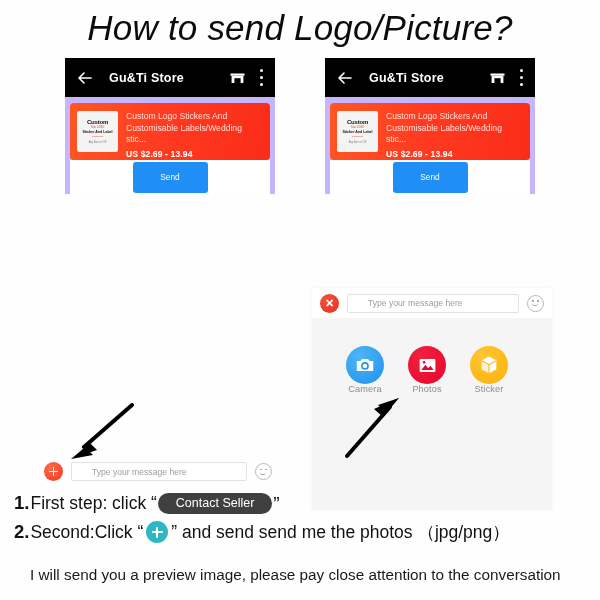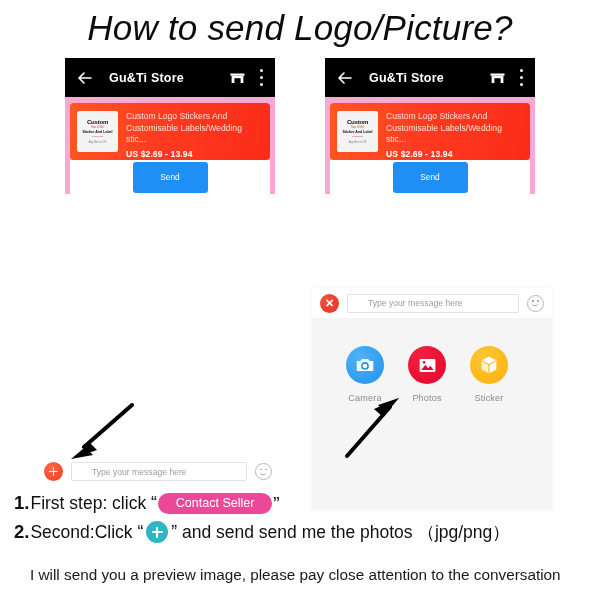--- a/index.html
+++ b/index.html
@@ -39,21 +39,21 @@
   .store-title{
     color:#fff;font-size:12.5px;font-weight:700;margin-left:14px;
     letter-spacing:.2px;white-space:nowrap;
   }
   .head-spacer{flex:1 1 auto;}
   .shop-ico{width:17px;height:17px;margin-right:13px;}
   .dots-ico{width:4px;height:17px;display:flex;flex-direction:column;
     justify-content:space-between;align-items:center;margin-right:2px;}
   .dots-ico i{display:block;width:3px;height:3px;background:#fff;border-radius:50%;}
 
-  .phone-body{background:#f9a8d4;padding:6px 5px 0 5px;box-sizing:border-box;}
+  .phone-body{background:#c4b5fd;padding:6px 5px 0 5px;box-sizing:border-box;}
   .prod-card{
     background:linear-gradient(100deg,#ff5722 0%,#ff3b21 45%,#fa2c18 100%);
     border-radius:4px;
     display:flex;align-items:flex-start;
     padding:8px 7px;box-sizing:border-box;
     height:57px;
   }
   .thumb{
     width:41px;height:41px;flex:0 0 41px;background:#f4f4f4;
     border-radius:2px;position:relative;overflow:hidden;
@@ -120,21 +120,21 @@
     border-bottom:1.3px solid #9b9b9b;border-radius:0 0 6px 6px;}
 
   .panel-grid{
     display:flex;padding:28px 0 0 22px;box-sizing:border-box;
   }
   .att{width:62px;display:flex;flex-direction:column;align-items:center;}
   .att .circ{
     width:38px;height:38px;border-radius:50%;
     display:flex;align-items:center;justify-content:center;
   }
-  .att .lbl{margin-top:9px;font-size:9.2px;color:#8d8d8d;letter-spacing:.1px;}
+  .att .lbl{font-size:9.2px;color:#8d8d8d;letter-spacing:.1px;}
   .c-camera{background:radial-gradient(circle at 35% 28%,#4fb3f7,#1e93ec);}
   .c-photos{background:radial-gradient(circle at 35% 28%,#f4213f,#e4062b);}
   .c-products{background:radial-gradient(circle at 35% 28%,#ffc533,#fdb10a);}
 
   
   .chatbar{
     position:absolute;left:38px;top:459px;width:240px;height:25px;
     background:#fff;display:flex;align-items:center;
     padding:0 6px;box-sizing:border-box;
   }
@@ -147,21 +147,21 @@
   
   .steps{position:absolute;left:14px;top:492px;width:580px;}
   .step{
     display:flex;align-items:center;font-size:17.5px;color:#111;
     white-space:nowrap;
   }
   .step-1{margin-bottom:6px;}
   .step .num{font-weight:700;font-size:18.5px;margin-right:1px;}
   .pill{
     display:inline-flex;align-items:center;justify-content:center;
-    background:#ec4899;color:#fff;border-radius:13px;
+    background:#404040;color:#fff;border-radius:13px;
     height:21px;padding:0 18px;font-size:12.5px;
     margin:0 1px;
   }
   .inline-plus{
     display:inline-flex;align-items:center;justify-content:center;
     width:22px;height:22px;border-radius:50%;
     background:#2fb6c4;position:relative;margin:0 3px;
   }
   .inline-plus .ph{position:absolute;width:11px;height:2.2px;background:#fff;border-radius:1px;}
   .inline-plus .pv{position:absolute;width:2.2px;height:11px;background:#fff;border-radius:1px;}

